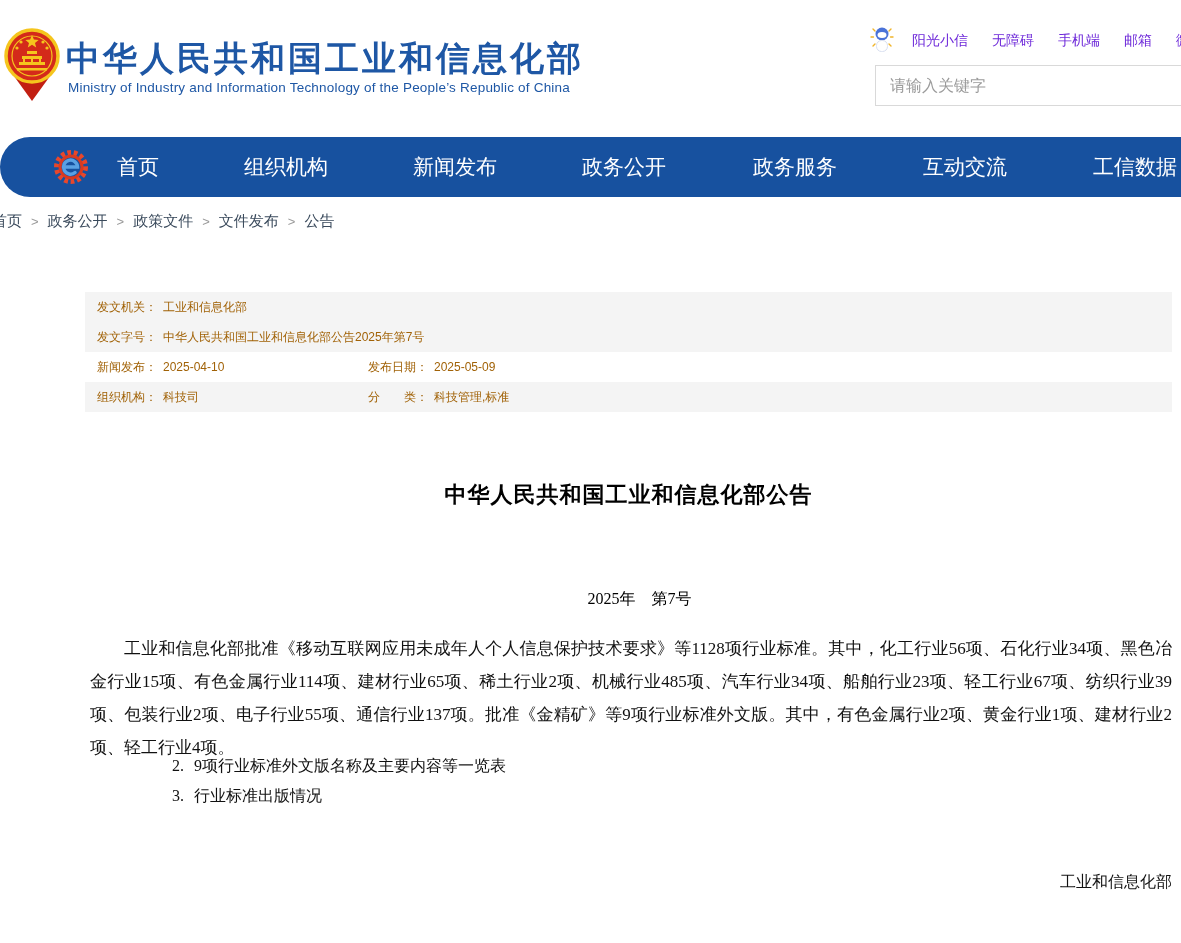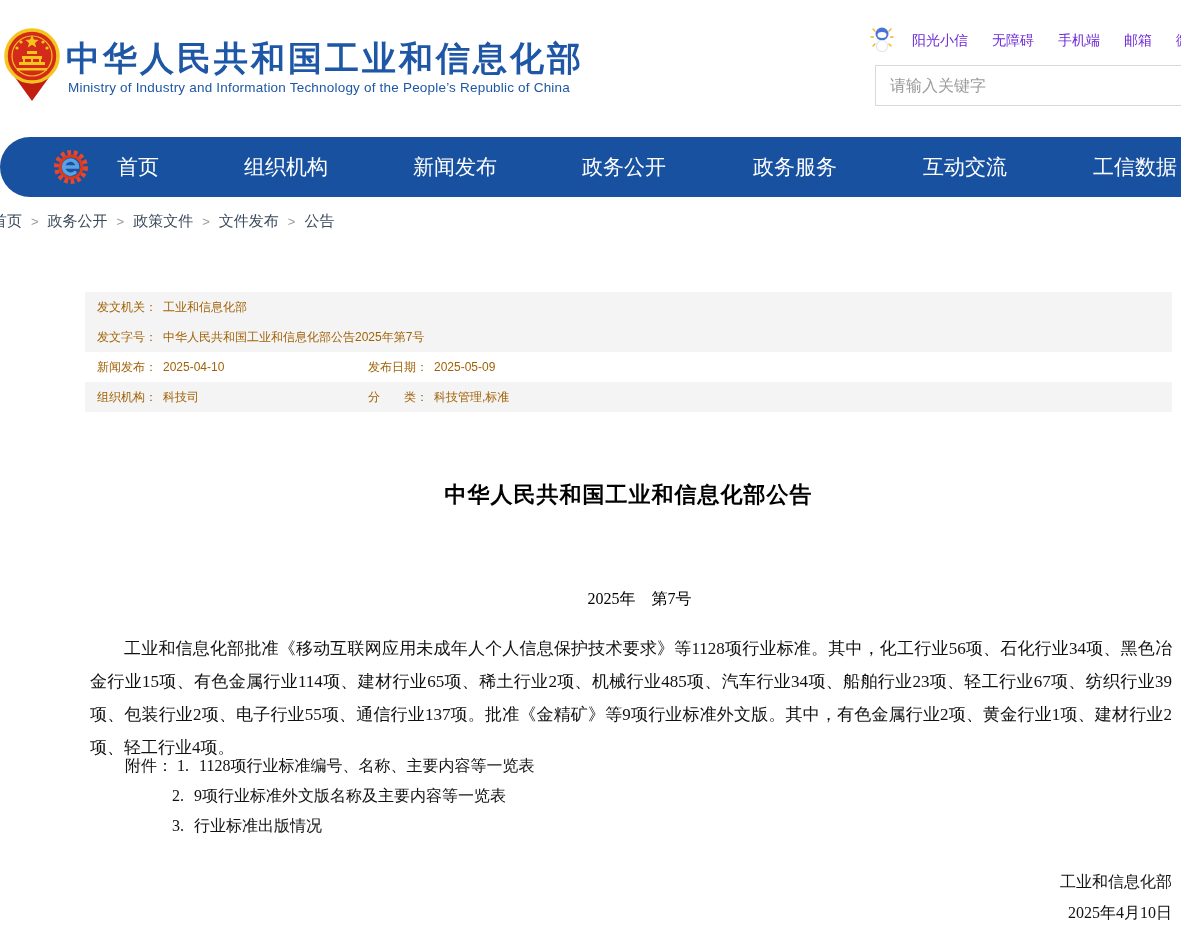--- a/index.html
+++ b/index.html
@@ -201,27 +201,23 @@
     <span class="meta-cell cell-a"><span class="meta-label">组织机构：</span><span class="meta-value">科技司</span></span>
     <span class="meta-cell cell-b"><span class="meta-label">分　　类：</span><span class="meta-value">科技管理,标准</span></span>
   </div>
 </div>
 
 <div class="doc-title">中华人民共和国工业和信息化部公告</div>
 <div class="doc-issue">2025年　第7号</div>
 <div class="doc-body">工业和信息化部批准《移动互联网应用未成年人个人信息保护技术要求》等1128项行业标准。其中，化工行业56项、石化行业34项、黑色冶金行业15项、有色金属行业114项、建材行业65项、稀土行业2项、机械行业485项、汽车行业34项、船舶行业23项、轻工行业67项、纺织行业39项、包装行业2项、电子行业55项、通信行业137项。批准《金精矿》等9项行业标准外文版。其中，有色金属行业2项、黄金行业1项、建材行业2项、轻工行业4项。</div>
 
 <div class="attachments">
-  <div class="attach-line">
-    <span class="attach-label">附件：</span><span class="attach-num">1.</span><span class="attach-text">1128项行业标准编号、名称、主要内容等一览表</span>
-  </div>
   <div class="attach-line indent">
     <span class="attach-num">2.</span><span class="attach-text">9项行业标准外文版名称及主要内容等一览表</span>
   </div>
   <div class="attach-line indent">
     <span class="attach-num">3.</span><span class="attach-text">行业标准出版情况</span>
   </div>
 </div>
 
 <div class="signature">
   <div>工业和信息化部</div>
-  <div>2025年4月10日</div>
 </div>
 
 </body></html>

